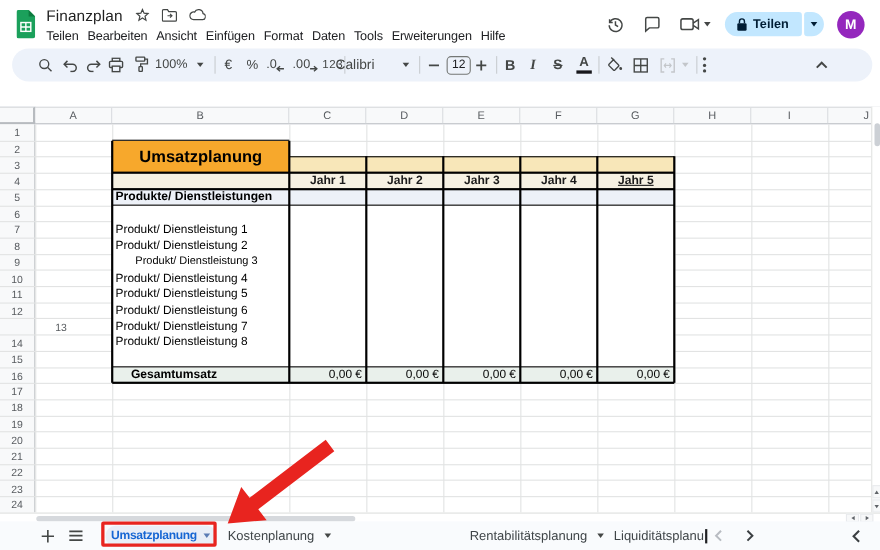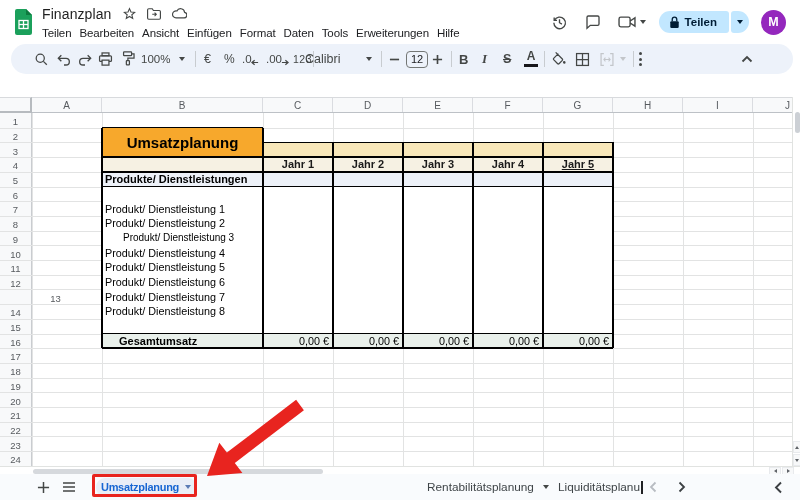--- a/index.html
+++ b/index.html
@@ -431,20 +431,24 @@
     <span class="tabbar-ico" style="left:61px;width:16px">
       <svg width="14" height="12" viewBox="0 0 14 12">
           <path d="M1 2 h12 M1 6 h12 M1 10 h12" stroke="#444746" stroke-width="1.6"></path>
         </svg>
     </span>
     <div id="tabs">
         <div id="active-tab">
           <span>Umsatzplanung</span>
           <span class="caret"></span>
         </div>
+        <div class="sheet-tab" style="left: 207px;">
+          <span>Kostenplanung</span>
+          <span class="caret"></span>
+        </div>
         <div class="sheet-tab" style="left: 427px;">
           <span>Rentabilitätsplanung</span>
           <span class="caret"></span>
         </div>
         <div class="sheet-tab" style="left: 558px;">
           <span>Liquiditätsplanu</span>
           <span class="tab-cursor"></span>
         </div>
       </div>
     <span class="tabbar-ico tab-scroll" style="left:645px;width:16px">

